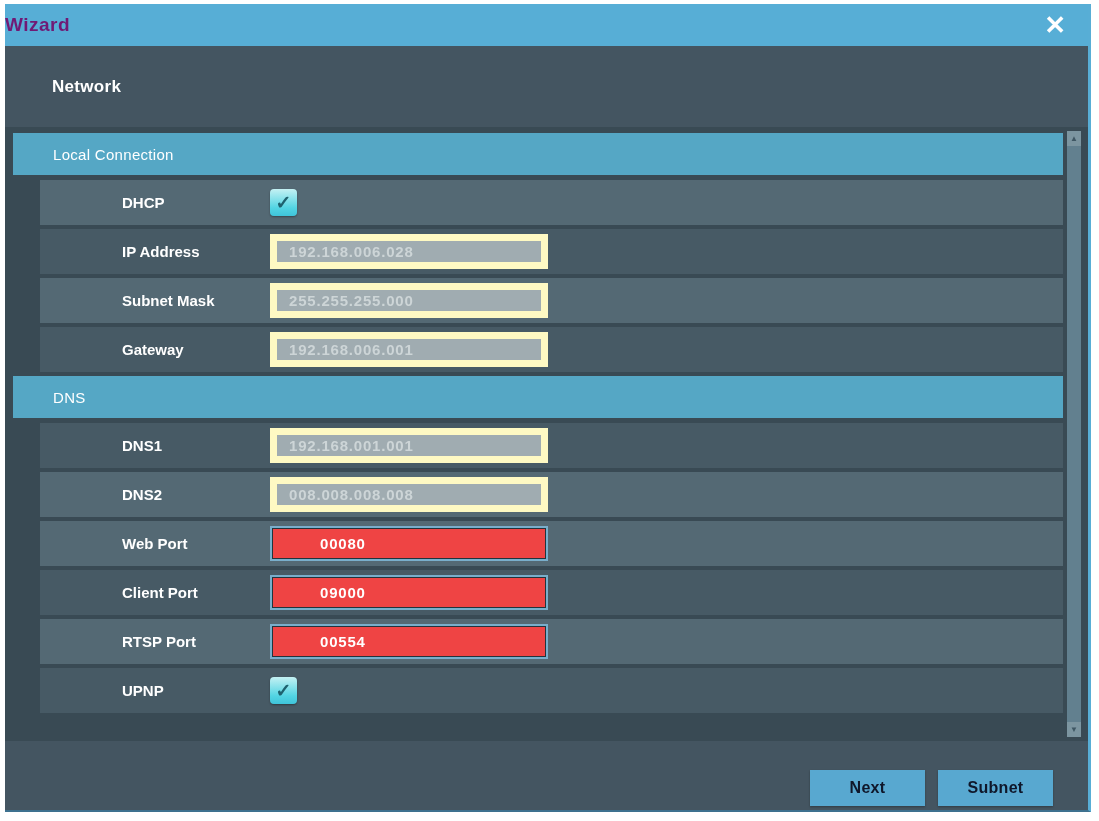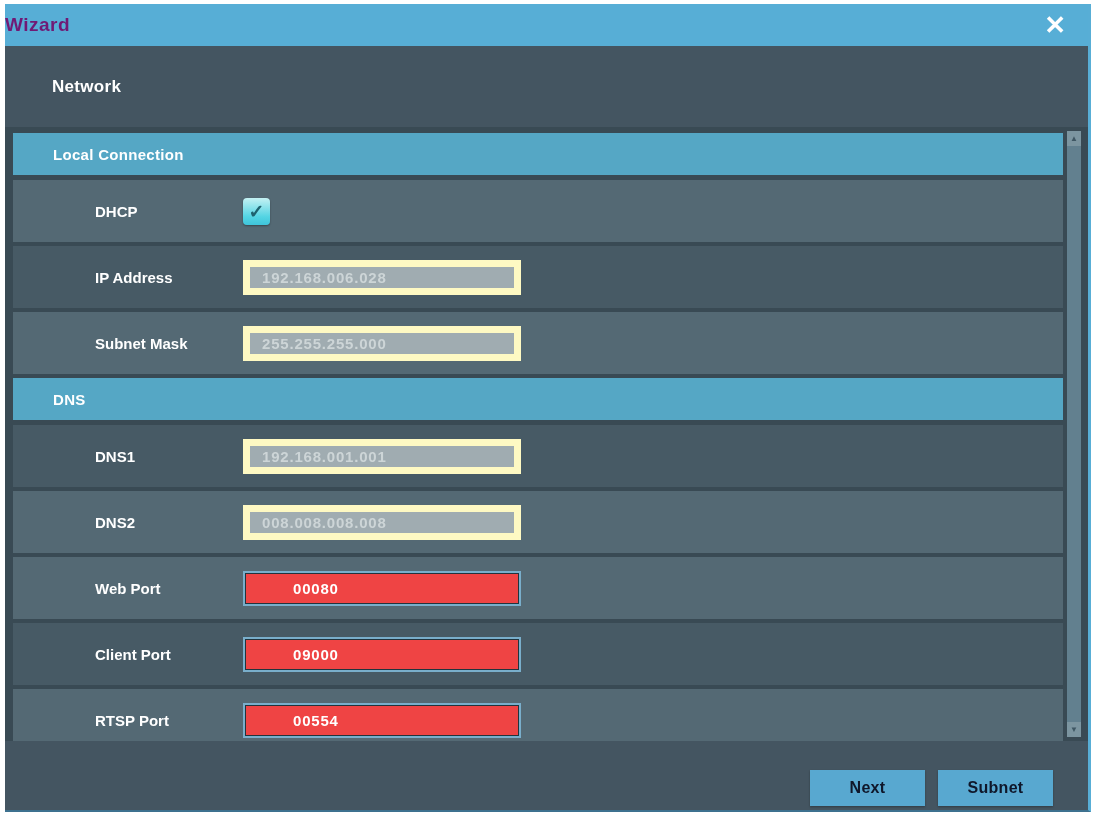--- a/index.html
+++ b/index.html
@@ -38,25 +38,25 @@
   .scroll-view {
     position: absolute; left: 0; top: 123px;
     width: 100%; height: 614px;
     background: #394A54;
     padding: 6px 25px 0 8px;
     overflow: hidden;
   }
   .sec-header {
     height: 42px; margin-bottom: 5px; background: #55A7C5;
     display: flex; align-items: center; padding-left: 40px;
-    color: #ffffff; font-weight: bold; font-size: 15px; letter-spacing: .3px;
+    color: #ffffff; font-weight: normal; font-size: 15px; letter-spacing: .3px;
   }
   .frow {
-    height: 62px; margin-bottom: 4px;
-    display: flex; align-items: center; padding-left: 82px;
+    height: 45px; margin-bottom: 4px;
+    display: flex; align-items: center; padding-left: 82px; margin-left: 27px;
   }
   .frow.light { background: #546974; }
   .frow.dark  { background: #475A65; }
   .frow .lbl {
     width: 148px; color: #ffffff; font-weight: bold; font-size: 15px;
   }
   .text-input {
     width: 278px; height: 35px; padding: 0 12px;
     font-family: "Liberation Sans", sans-serif;
     font-size: 15px; font-weight: bold; letter-spacing: .8px;
@@ -129,20 +129,24 @@
     <div class="frow dark">
       <span class="lbl">IP Address</span>
       <input class="text-input disabled" readonly="" value="192.168.006.028" style="">
     </div>
 
     <div class="frow light">
       <span class="lbl">Subnet Mask</span>
       <input class="text-input disabled" readonly="" value="255.255.255.000" style="">
     </div>
 
+    <div class="frow dark">
+      <span class="lbl">Gateway</span>
+      <input class="text-input disabled" readonly="" value="192.168.006.001" style="">
+    </div>
 
     <div class="sec-header">
       <span>DNS</span>
     </div>
 
     <div class="frow dark">
       <span class="lbl">DNS1</span>
       <input class="text-input disabled" readonly="" value="192.168.001.001" style="">
     </div>
 

